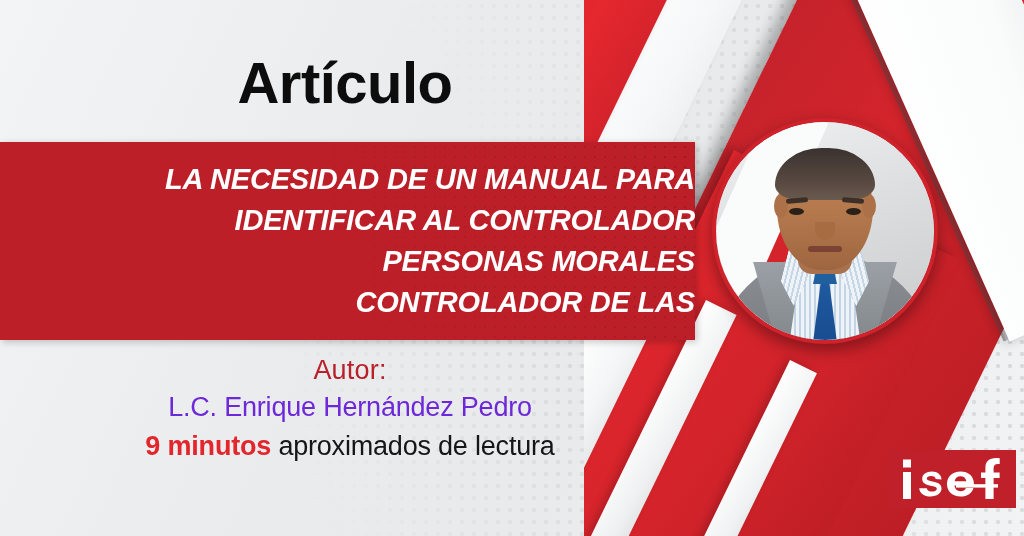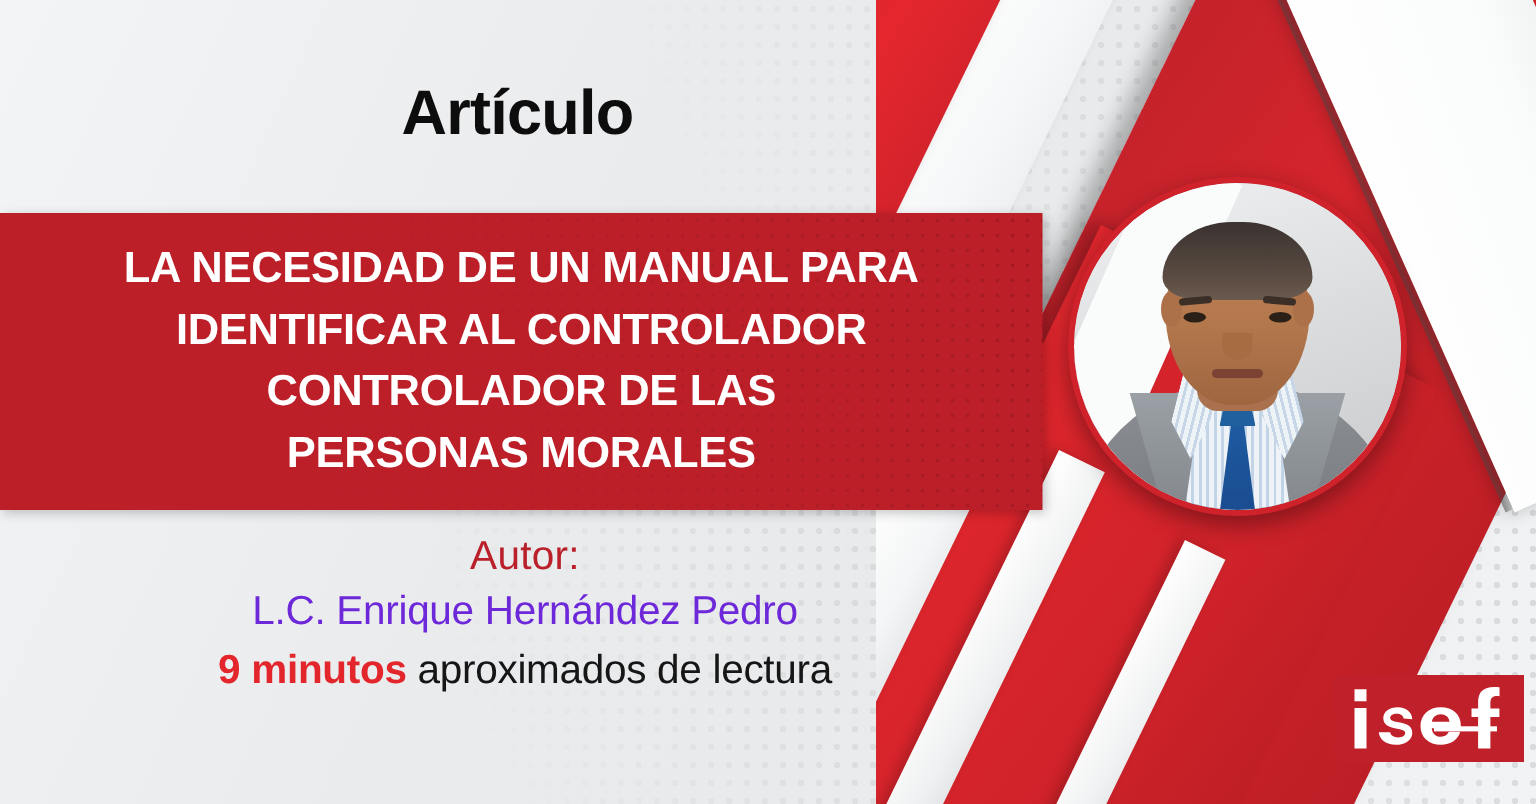--- a/index.html
+++ b/index.html
@@ -168,22 +168,23 @@
   .title-banner {
     position: absolute;
     left: 0;
     top: 142px;
     width: 695px;
     height: 198px;
     background: #bd1f29;
     box-shadow: 2px 2px 7px rgba(0,0,0,0.22);
     display: flex;
     flex-direction: column;
-    align-items: center;
+    align-items: flex-end;
     justify-content: center;
+    font-style: italic;
   }
   .title-banner::after {
     content: "";
     position: absolute;
     inset: 0;
     background-image: radial-gradient(circle, rgba(0,0,0,0.16) 1.1px, rgba(0,0,0,0) 1.4px);
     background-size: 10px 10px;
     -webkit-mask-image: linear-gradient(250deg, rgba(0,0,0,0.9) 0%, rgba(0,0,0,0.25) 45%, rgba(0,0,0,0) 75%);
             mask-image: linear-gradient(250deg, rgba(0,0,0,0.9) 0%, rgba(0,0,0,0.25) 45%, rgba(0,0,0,0) 75%);
     pointer-events: none;
@@ -200,21 +201,21 @@
     white-space: nowrap;
   }
 
   
   .kicker {
     position: absolute;
     left: 0;
     top: 54px;
     width: 690px;
     text-align: center;
-    font-size: 42px;
+    font-size: 58px;
     font-weight: bold;
     color: #0d0d0d;
     letter-spacing: -0.5px;
     line-height: 1;
   }
 
   
   .author-block {
     position: absolute;
     left: 0;
@@ -472,22 +473,22 @@
     <div class="rb rb-white-4"></div>
     <div class="rb rb-grey-edge"></div>
     <div class="rb rb-white-v"></div>
   </div>
 
   <div class="kicker">Artículo</div>
 
   <div class="title-banner">
     <div class="title-line">LA NECESIDAD DE UN MANUAL PARA</div>
     <div class="title-line">IDENTIFICAR AL CONTROLADOR</div>
+    <div class="title-line">PERSONAS MORALES</div>
     <div class="title-line">CONTROLADOR DE LAS</div>
-    <div class="title-line">PERSONAS MORALES</div>
   </div>
 
   <div class="author-block">
     <div class="author-label">Autor:</div>
     <div class="author-name">L.C. Enrique Hernández Pedro</div>
     <div class="read-time"><span class="minutes">9 minutos</span><span class="rest"> aproximados de lectura</span></div>
   </div>
 
   <div class="portrait-wrap">
     <div class="portrait-inner">

